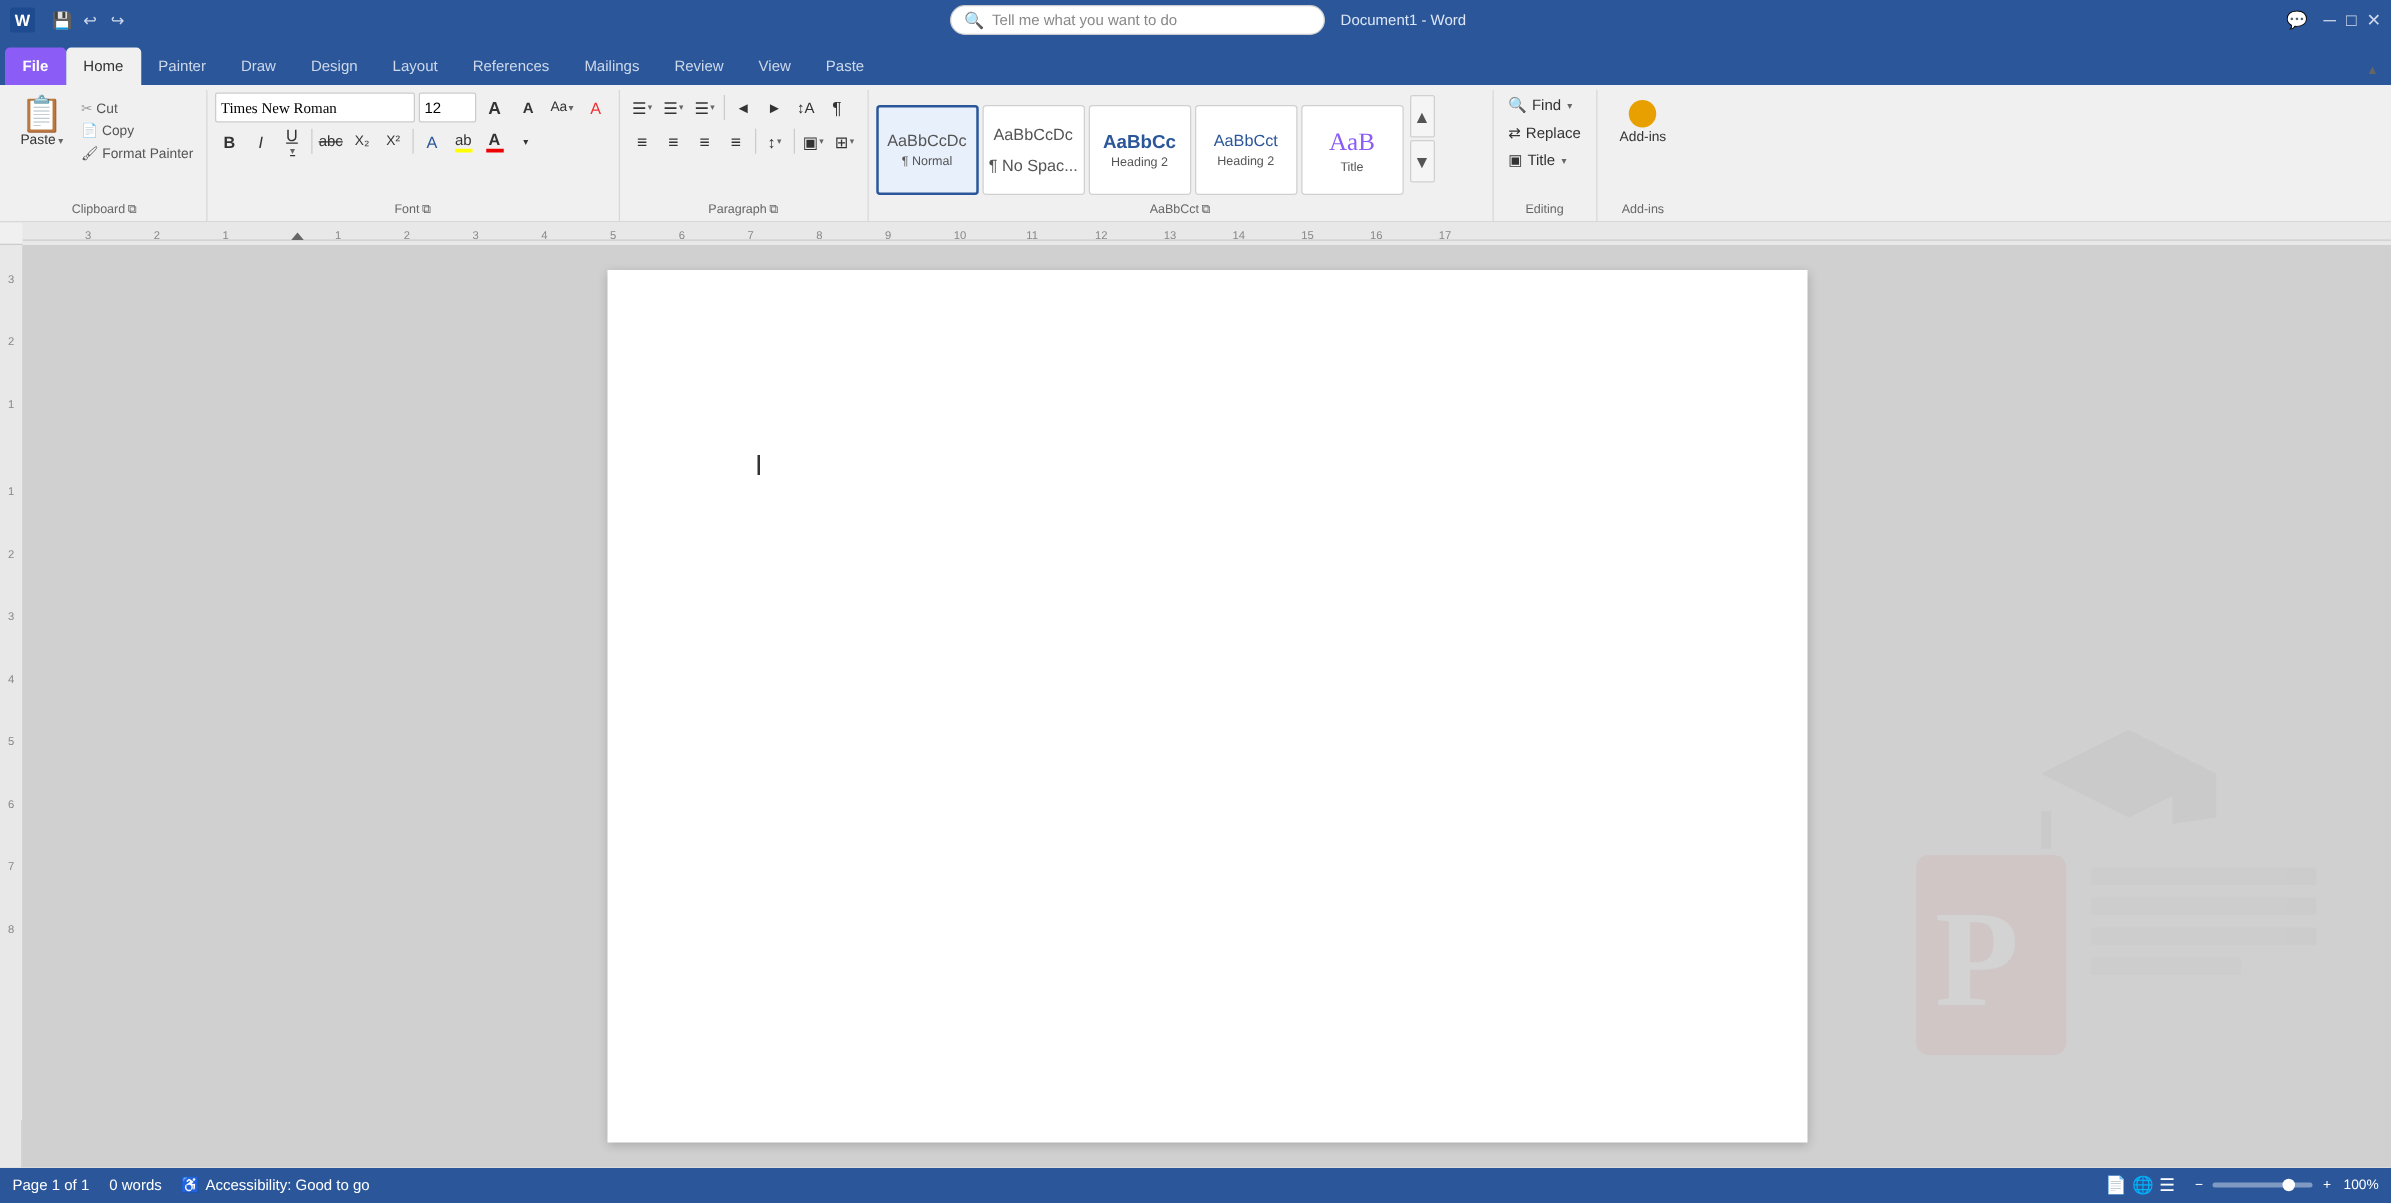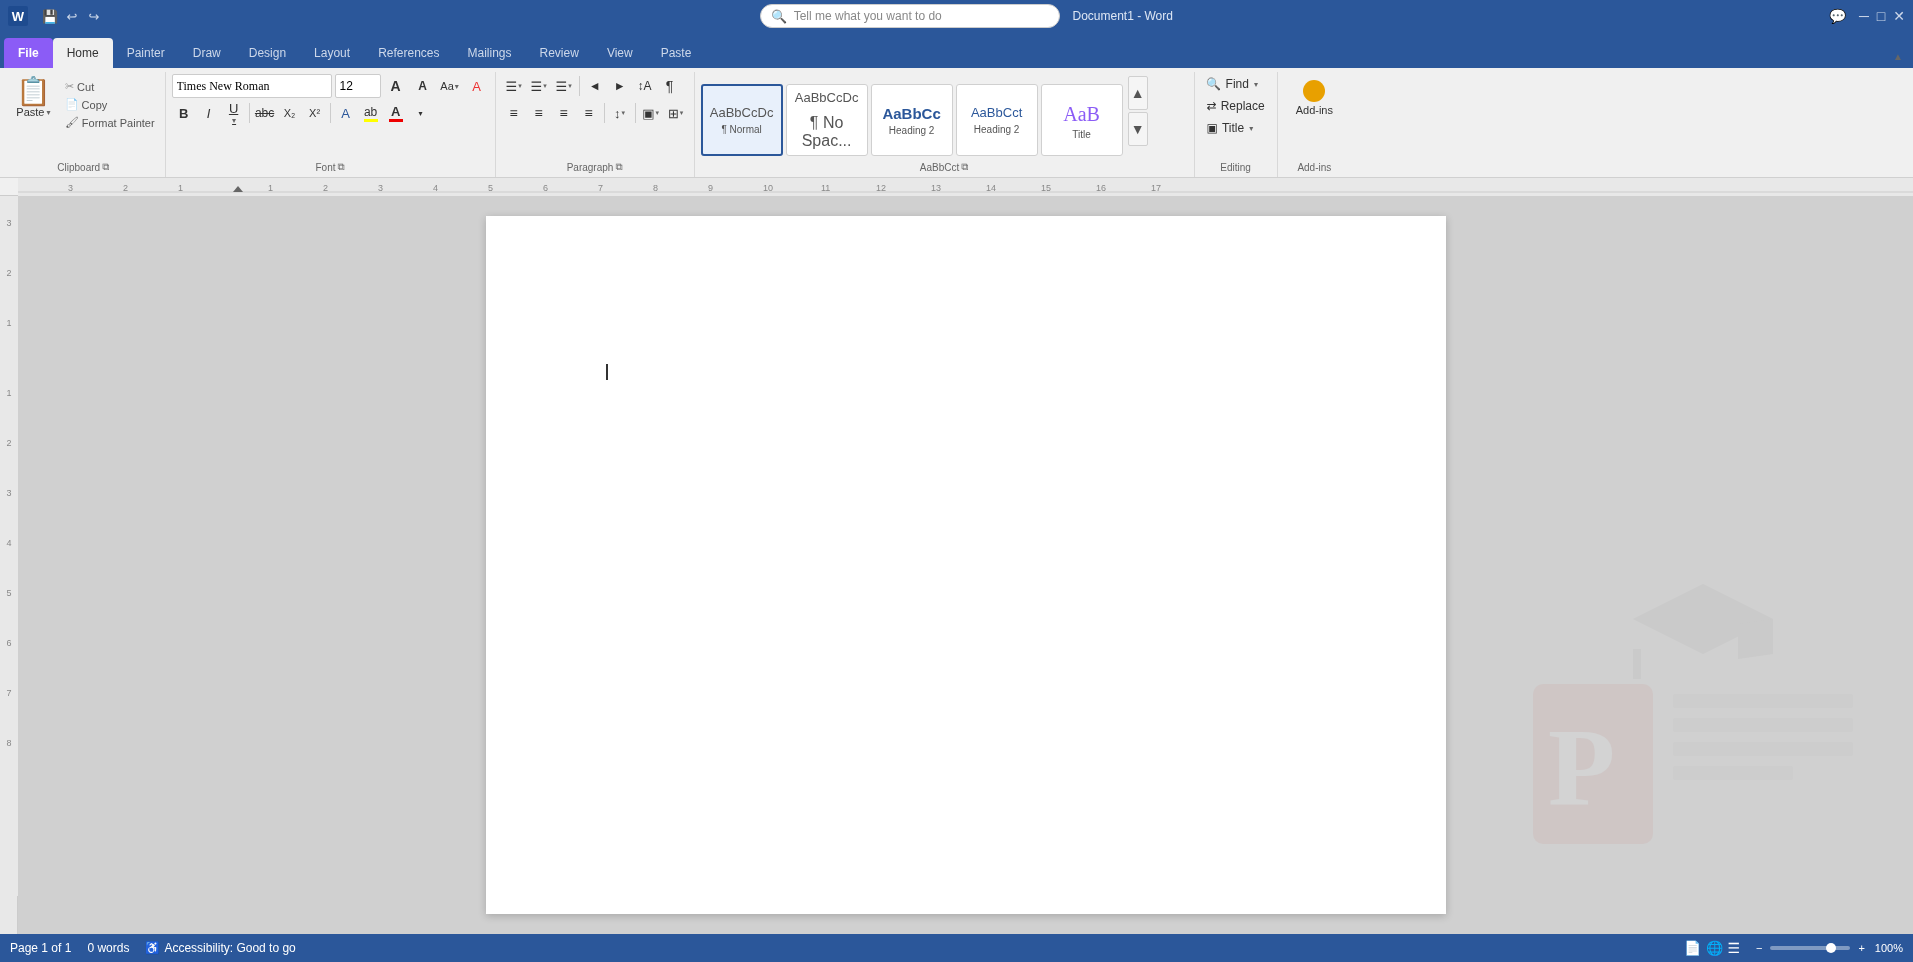--- a/index.html
+++ b/index.html
@@ -470,21 +470,21 @@
   <div class="ribbon-group" style="flex:1;max-width:500px;">
     <div class="styles-gallery">
 
       <div class="style-item active">
         <div class="style-preview" style="font-size:13px;">AaBbCcDc</div>
         <div style="font-size:10px;color:#555;margin-top:2px;">¶ Normal</div>
       </div>
 
       <div class="style-item">
         <div class="style-preview" style="font-size:13px;">AaBbCcDc</div>
-        <div style="font-size:16px;color:#555;margin-top:8px;">¶ No Spac...</div>
+        <div style="font-size:13px;color:#555;margin-top:8px;">¶ No Spac...</div>
       </div>
 
       <div class="style-item">
         <div class="style-preview" style="font-size:15px;color:#2b579a;font-weight:bold;">AaBbCc</div>
         <div style="font-size:10px;color:#555;margin-top:2px;">Heading 2</div>
       </div>
 
       <div class="style-item">
         <div class="style-preview" style="font-size:13px;color:#2b579a;">AaBbCct</div>
         <div style="font-size:10px;color:#555;margin-top:2px;">Heading 2</div>

